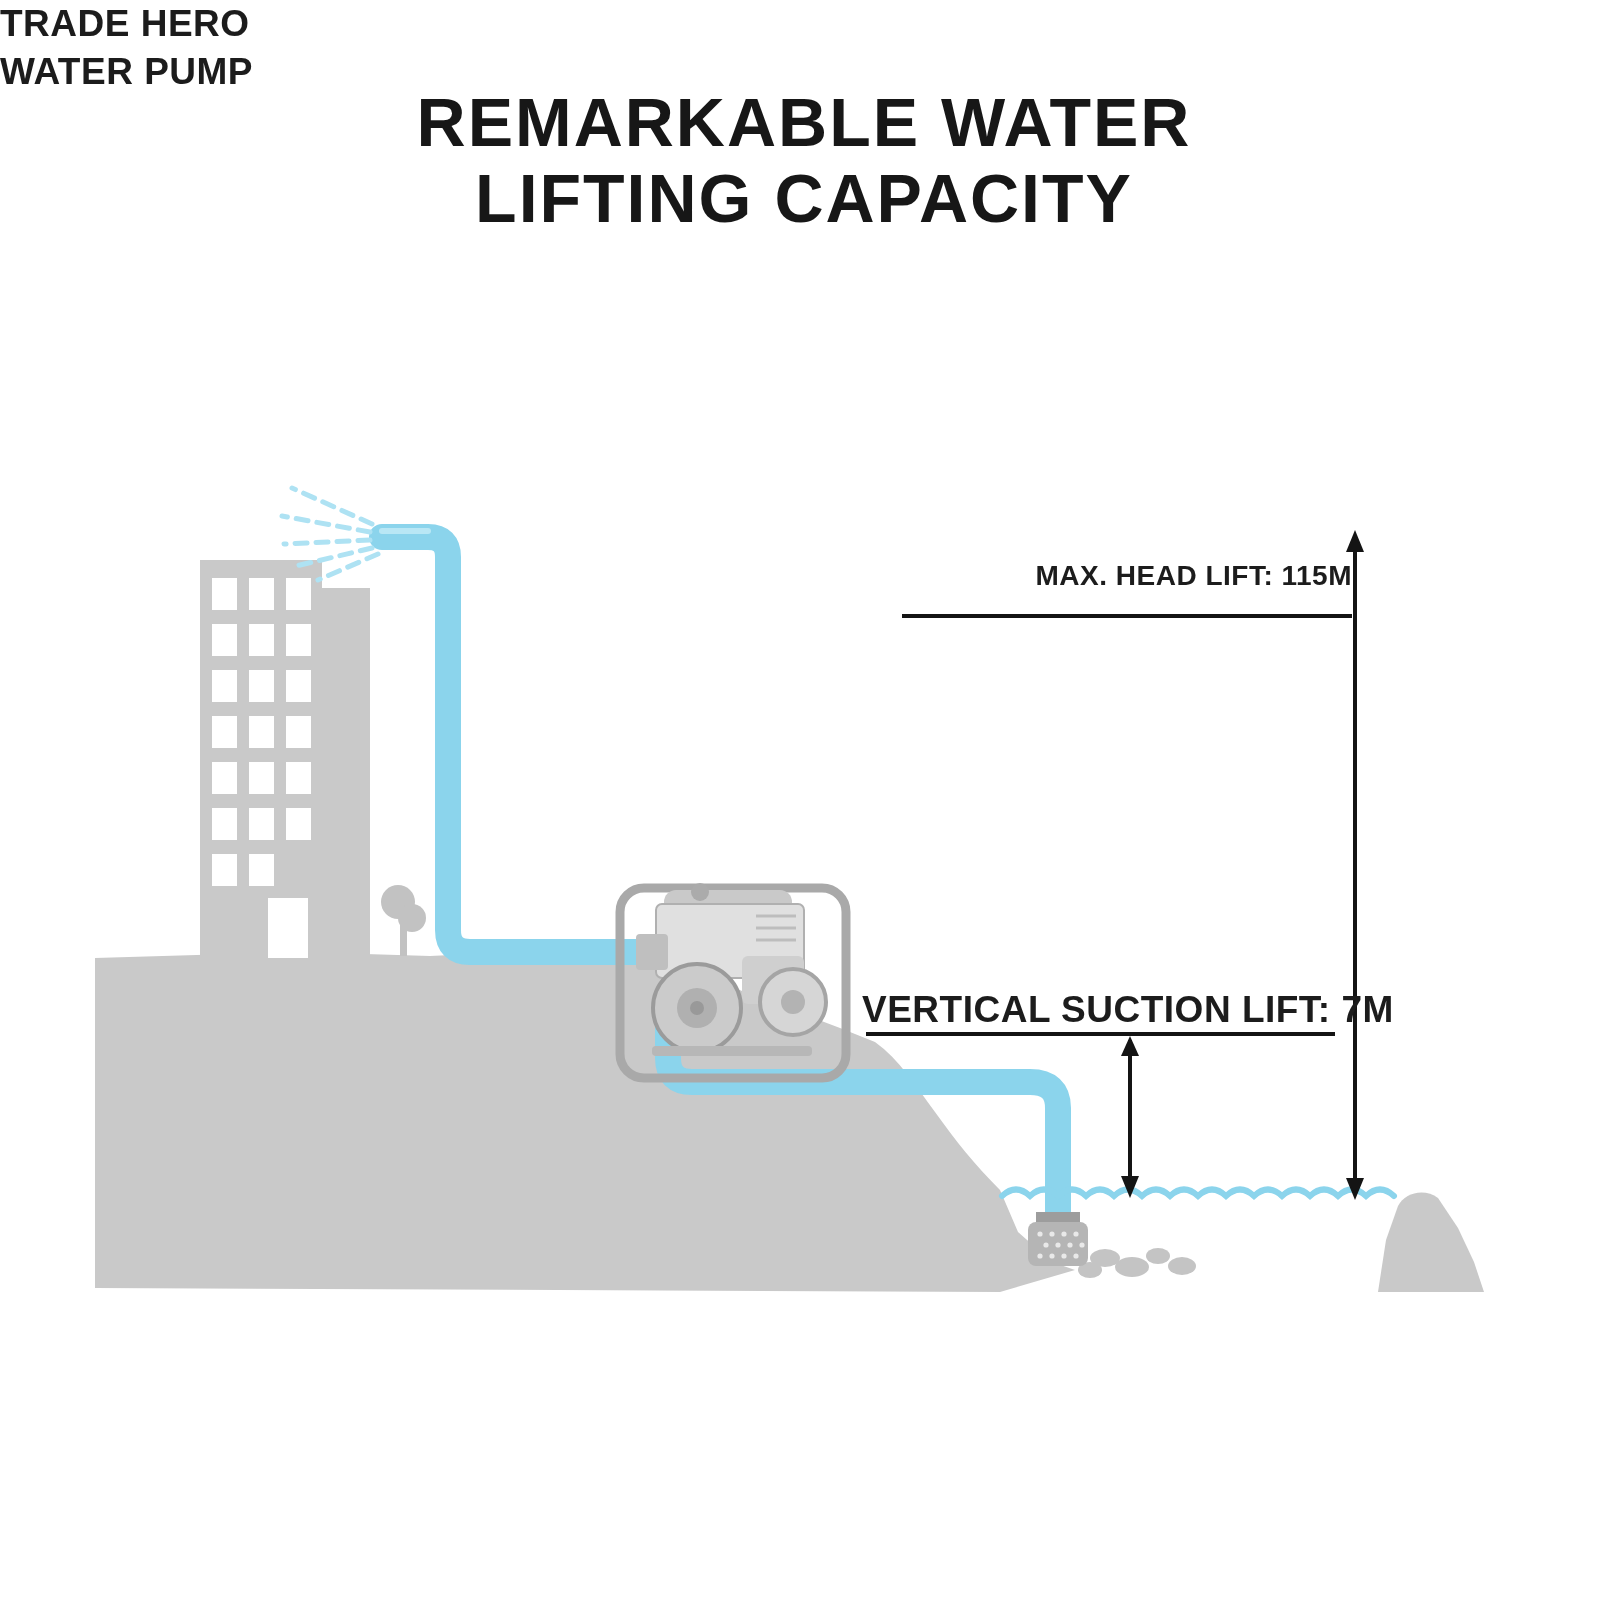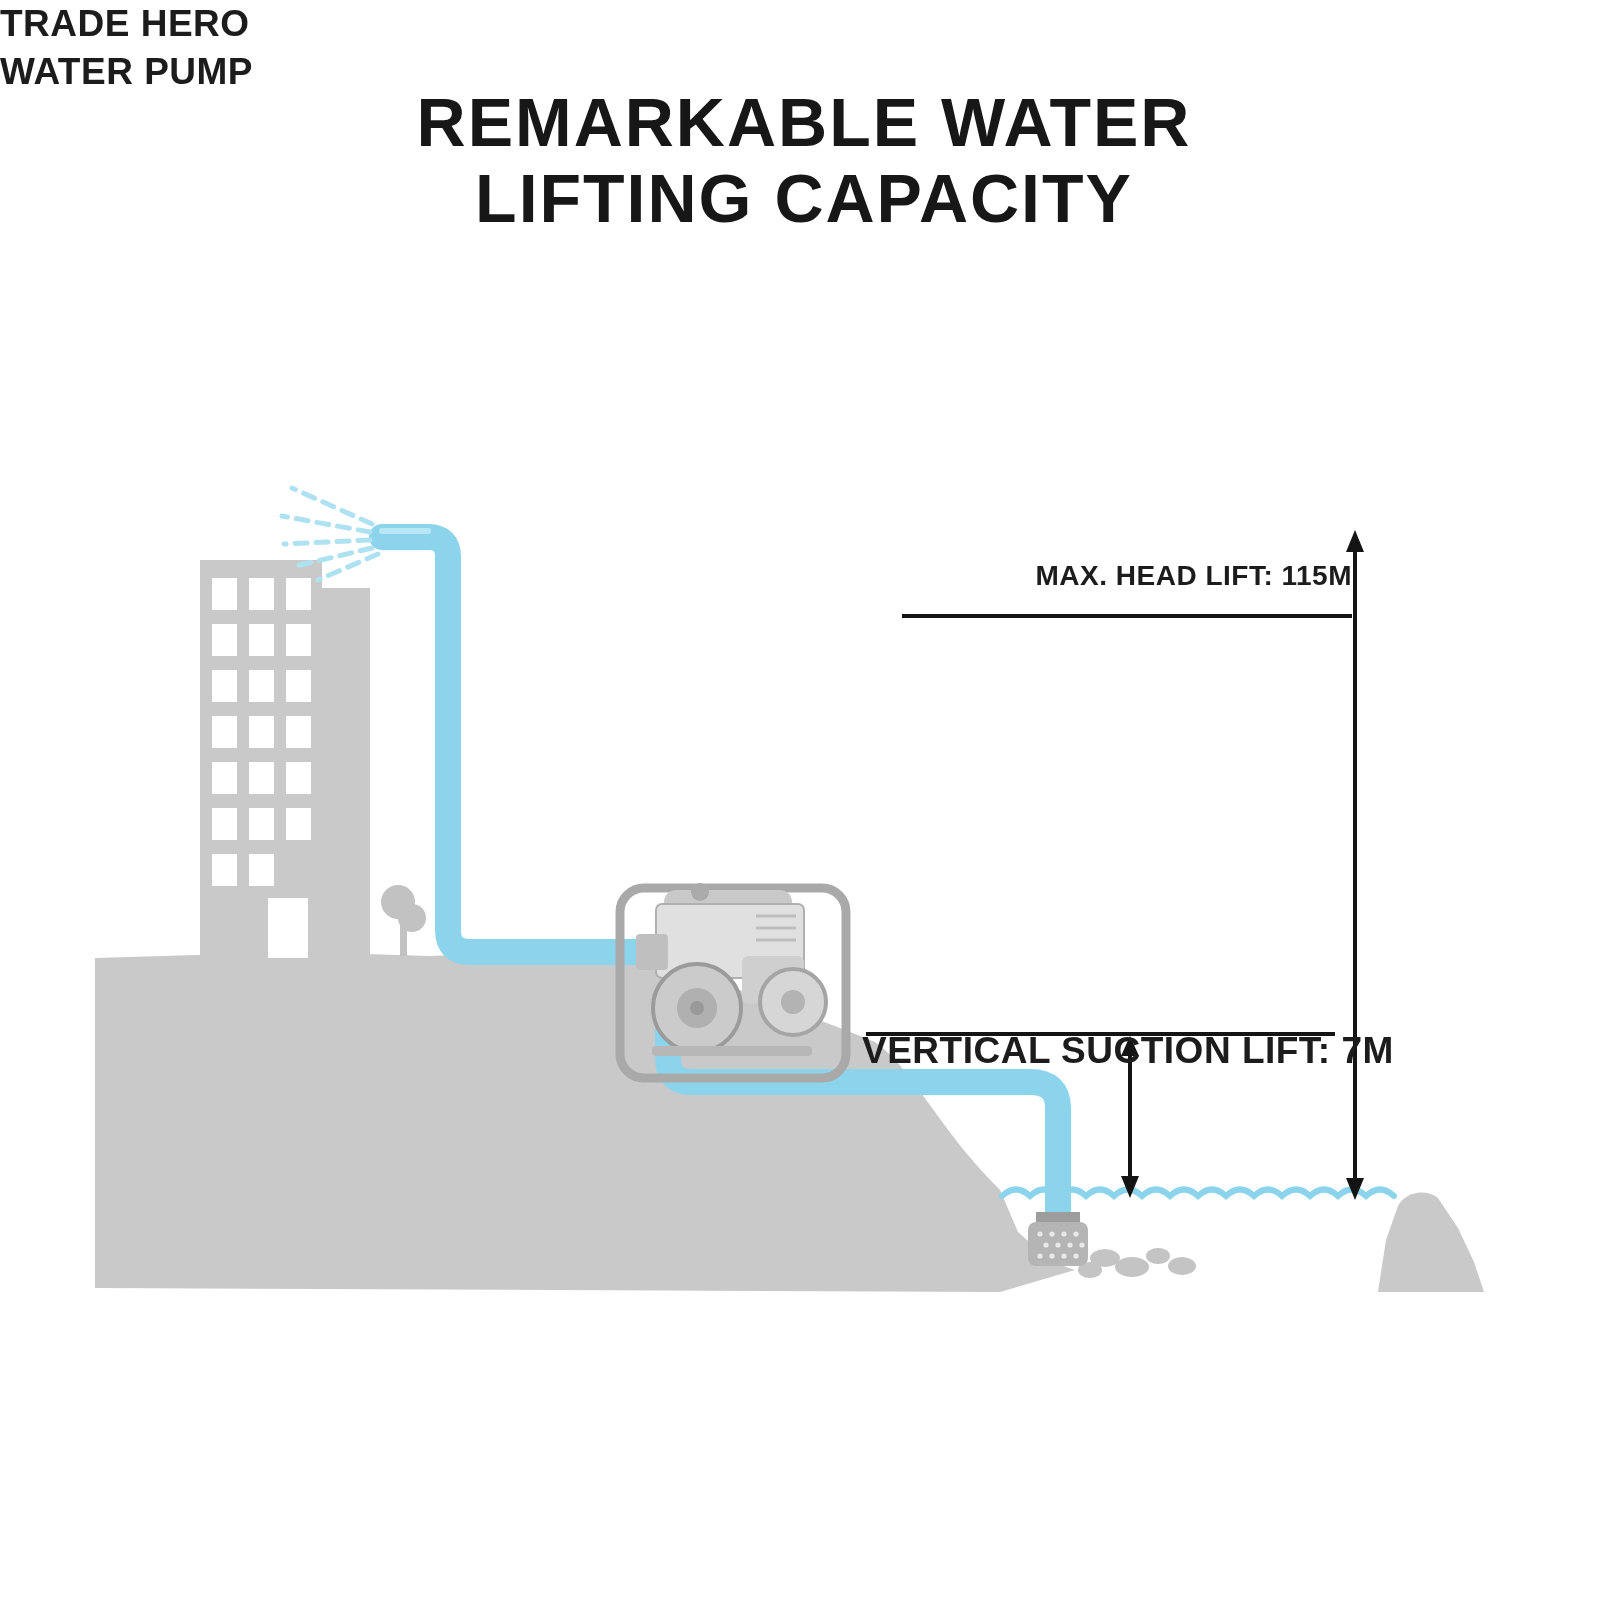--- a/index.html
+++ b/index.html
@@ -28,21 +28,21 @@
     font-weight:800;
     color:#1c1c1c;
     letter-spacing:0.5px;
     white-space:nowrap;
   }
   .label-max{
     top:560px;left:900px;width:452px;
     text-align:right;font-size:28px;
   }
   .label-suction{
-    top:1030px;left:862px;width:473px;
+    top:989px;left:862px;width:473px;
     text-align:left;font-size:37px;
   }
   .label-pump{
     top:1120px;left:630px;
     font-size:37px;font-weight:700;line-height:1.3;
     letter-spacing:0.5px;
   }
   .label-pump span{display:block;}
 </style>
 </head>

